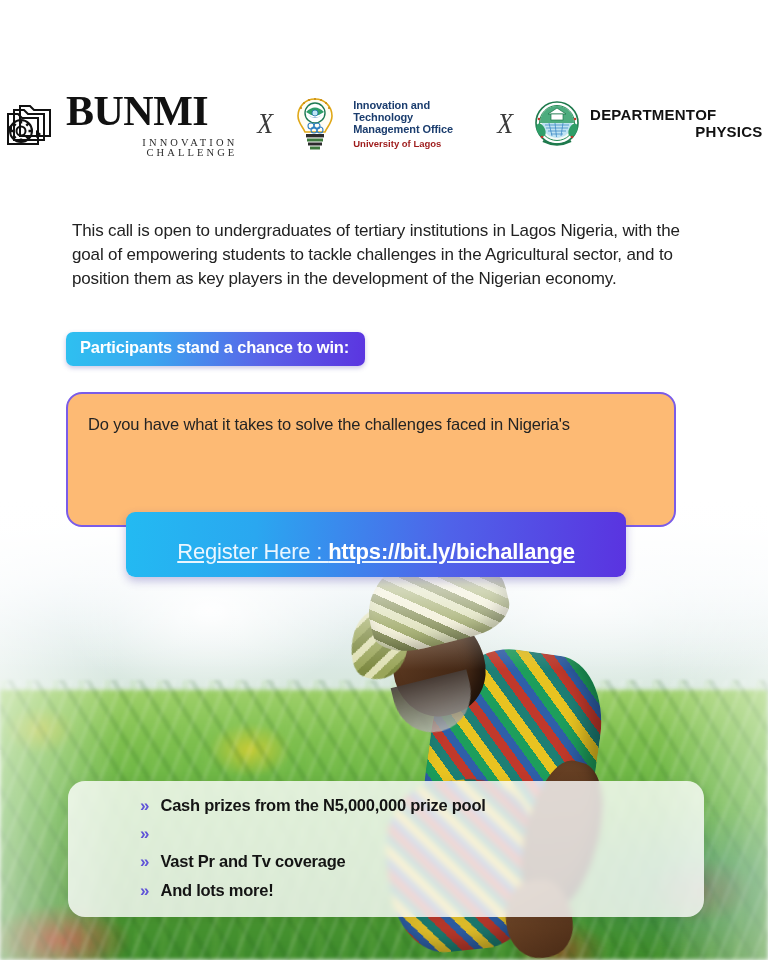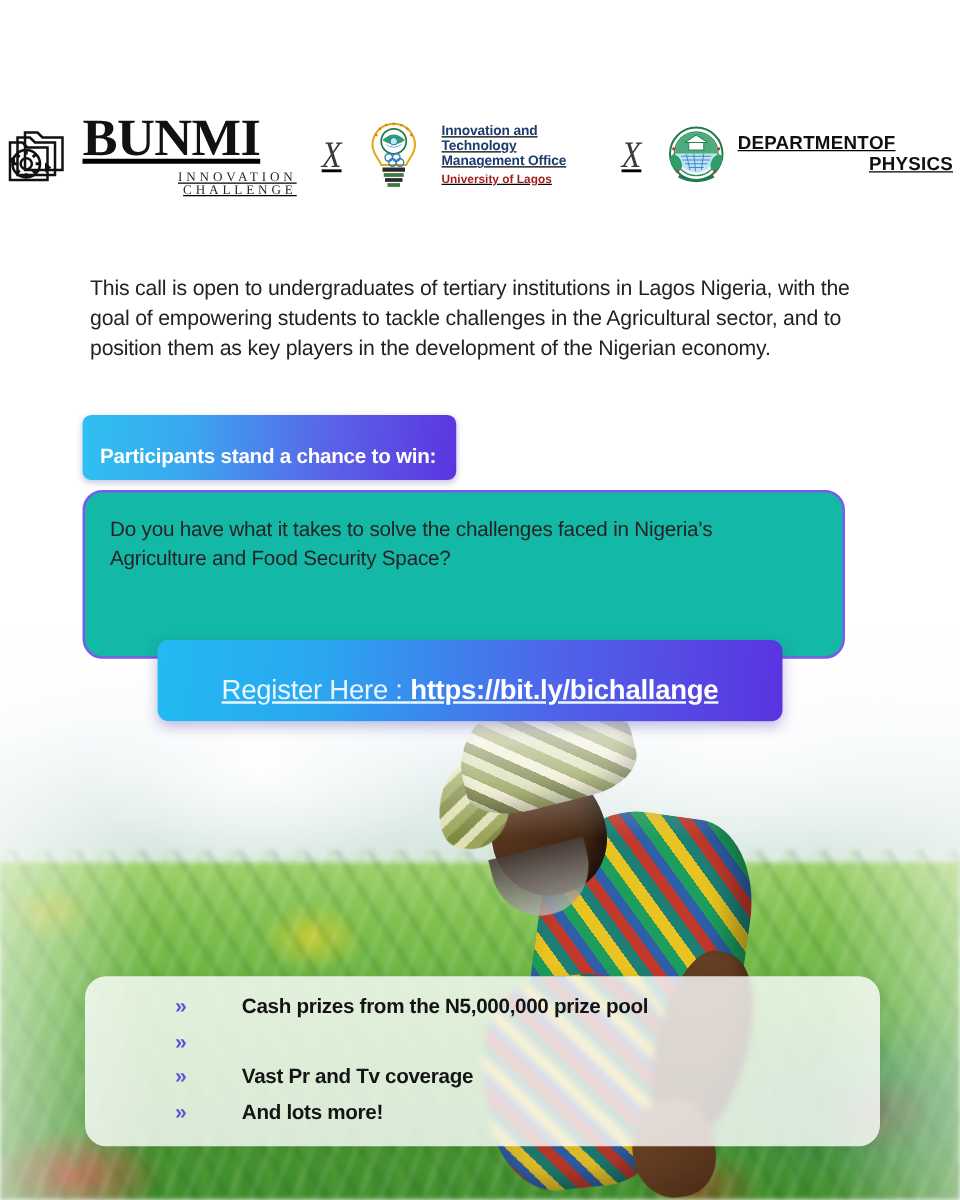--- a/index.html
+++ b/index.html
@@ -92,21 +92,21 @@
     position:absolute; left:0; top:0; width:768px; height:170px;
     background:linear-gradient(180deg, #ffffff 0%, rgba(255,255,255,.96) 18%, rgba(255,255,255,.72) 45%, rgba(255,255,255,.28) 75%, rgba(255,255,255,0) 100%);
   }
   .photo-edge-l { position:absolute; left:0; top:0; width:120px; height:460px;
     background:linear-gradient(90deg, rgba(255,255,255,.55), rgba(255,255,255,0)); }
   .photo-edge-r { position:absolute; right:0; top:0; width:110px; height:460px;
     background:linear-gradient(270deg, rgba(255,255,255,.45), rgba(255,255,255,0)); }
 
   
   .logos { position:absolute; left:0; top:88px; width:768px; height:72px;
-    display:flex; align-items:center; justify-content:center; gap:0;text-decoration:underline; }
+    display:flex; align-items:center; justify-content:center; gap:0; }
   .logo-block { display:flex; align-items:center; }
 
   .bunmi { display:flex; align-items:center; gap:8px; }
   .bunmi-mark { width:58px; height:48px; position:relative; flex:0 0 auto; }
   .bunmi-text { display:flex; flex-direction:column; line-height:1; }
   .bunmi-name { font-family:"Liberation Serif", serif; font-size:42px; font-weight:700;
     letter-spacing:-.5px; color:#111; }
   .bunmi-sub { font-family:"Liberation Serif", serif; font-size:10.5px; letter-spacing:3.1px;
     color:#2b2b2b; text-align:right; margin-top:6px; }
 
@@ -122,48 +122,48 @@
   .physics { display:flex; align-items:center; gap:9px; }
   .seal { width:48px; height:50px; position:relative; flex:0 0 auto; }
   .phys-text { display:flex; line-height:1.12; }
   .phys-l { font-size:15px; font-weight:800; color:#111; letter-spacing:.2px; }
 
   
   .intro { position:absolute; left:72px; top:219px; width:630px;
     font-size:17px; line-height:1.42; color:#222; letter-spacing:-.15px; }
 
   .win-badge { position:absolute; left:66px; top:332px;
-    padding:24px 16px 9px 14px; border-radius:7px;
+    padding:6px 16px 9px 14px; border-radius:7px;
     background:linear-gradient(95deg,#2ec0f0 0%, #3aa8f0 28%, #5a63e8 66%, #5b35e0 100%);
     color:#fff; font-size:16.5px; font-weight:700; letter-spacing:-.2px;
     box-shadow:0 2px 5px rgba(60,50,160,.28); }
 
   .qcard { position:absolute; left:66px; top:392px; width:610px; height:135px;
-    border:2px solid #7a5ce8; border-radius:16px; background:#14b8a6; }
+    border:2px solid #7a5ce8; border-radius:16px; background:#fdba74; }
   .qcard-inner { padding:19px 22px 0 20px; }
   .q-line { font-size:16.5px; line-height:1.4; color:#242424; letter-spacing:-.15px; }
   .q-gap { height:20px; }
   .q-strong { font-weight:700; color:#111; }
 
   .register { position:absolute; left:126px; top:512px; width:500px;
     padding:27px 0 12px; text-align:center; border-radius:9px;
     background:linear-gradient(95deg,#23baf2 0%, #2aa7f0 26%, #4f63e9 64%, #5a33e0 100%);
     box-shadow:0 4px 10px rgba(60,45,160,.3);
     font-size:22px; color:#eaf6ff; letter-spacing:-.2px; }
   .register b { color:#fff; font-weight:700; }
 
   
   .perks { position:absolute; left:68px; top:781px; width:636px; height:136px;
     border-radius:17px; background:rgba(255,255,255,.80);
     backdrop-filter:blur(3px);
     box-shadow:0 2px 14px rgba(0,0,0,.07);
     padding:15px 0 0 72px; }
   .perk { display:flex; align-items:baseline; gap:11px; margin-bottom:10px; }
   .perk-mark { color:#5f53d8; font-size:17px; font-weight:700; line-height:1; }
-  .perk-text { font-size:16.5px; font-weight:700; color:#141414; letter-spacing:-.25px;margin-left:33px; }
+  .perk-text { font-size:16.5px; font-weight:700; color:#141414; letter-spacing:-.25px; }
 </style>
 </head>
 <body>
 
 <div class="poster">
 
   <div class="photo-wrap">
     <div class="photo">
       <div class="sky"></div>
       <div class="bloom1"></div>
@@ -293,21 +293,20 @@
 
   </div>
 
   <p class="intro">This call is open to undergraduates of tertiary institutions in Lagos Nigeria, with the goal of empowering students to tackle challenges in the Agricultural sector, and to position them as key players in the development of the Nigerian economy.</p>
 
   <div class="win-badge">Participants stand a chance to win:</div>
 
   <div class="qcard">
     <div class="qcard-inner">
       <div class="q-line">Do you have what it takes to solve the challenges faced in Nigeria's</div>
-      <div class="q-line">Agriculture and Food Security Space?</div>
       <div class="q-gap"></div>
     </div>
   </div>
 
   <a class="register" href="#"><span>Register Here : </span><b>https://bit.ly/bichallange</b></a>
 
   <div class="perks">
     <div class="perk">
       <span class="perk-mark">»</span>
       <span class="perk-text">Cash prizes from the N5,000,000 prize pool</span>

